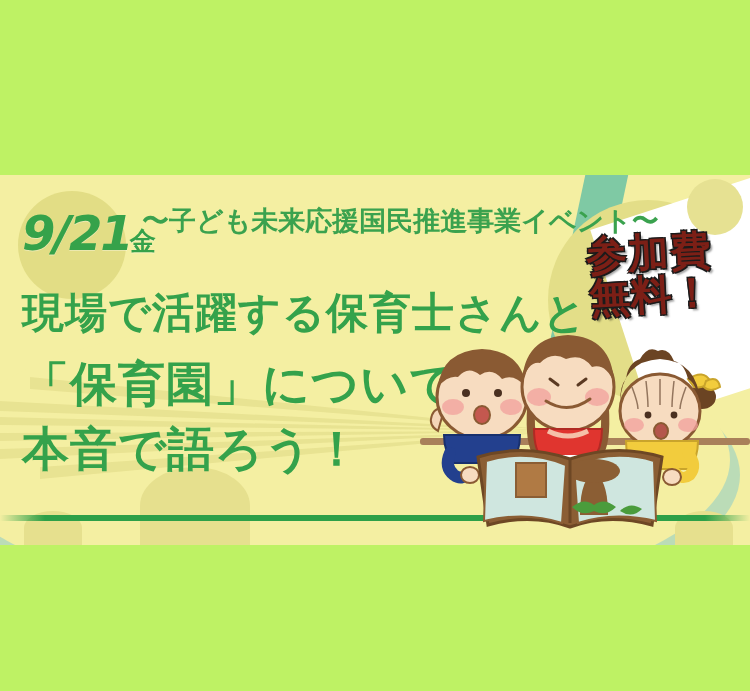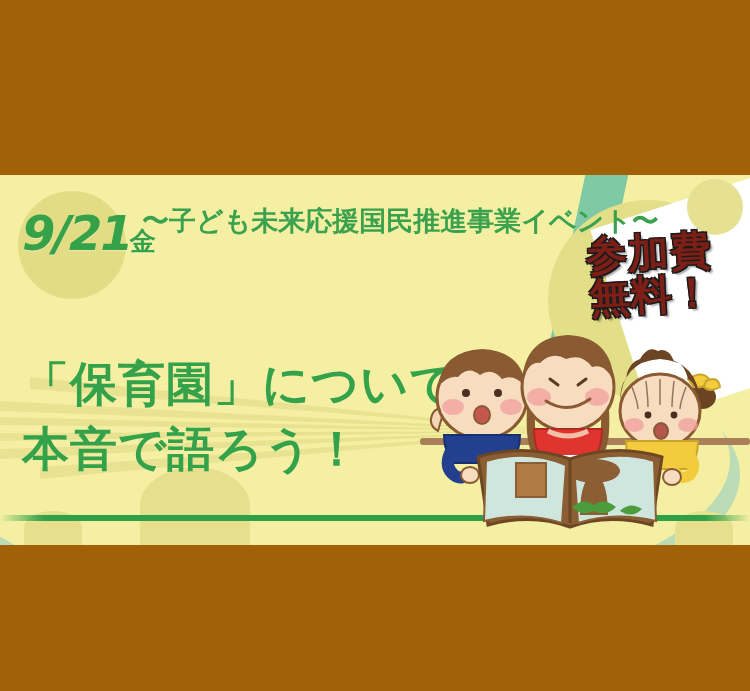--- a/index.html
+++ b/index.html
@@ -5,21 +5,21 @@
   html, body {
     margin: 0; padding: 0;
     width: 750px; height: 691px;
     background: #ffffff;
     font-family: "Liberation Sans", sans-serif;
     overflow: hidden;
   }
   #root {
     position: relative;
     width: 750px; height: 691px;
-    background: #a16207;
+    background: #bef264;
   }
 
   
   .banner {
     position: absolute;
     left: 0; top: 175px;
     width: 750px; height: 370px;
     overflow: hidden;
     background: #f4efa2;
   }
@@ -218,20 +218,21 @@
     <div class="bump b2"></div>
     <div class="bump b3"></div>
     <div class="base-rule"></div>
 
     <div class="date-wrap">
       <span class="date-main">9/21</span><span class="date-day">金</span>
     </div>
 
     <div class="subtitle">〜子ども未来応援国民推進事業イベント〜</div>
 
+    <div class="headline line1">現場で活躍する保育士さんと</div>
     <div class="headline line2">「保育園」について</div>
     <div class="headline line3">本音で語ろう！</div>
 
     <div class="badge">
       <div>参加費</div>
       <div class="badge-row2">無料！</div>
     </div>
 
     <svg class="kids" viewBox="0 0 330 210">
       <defs>

